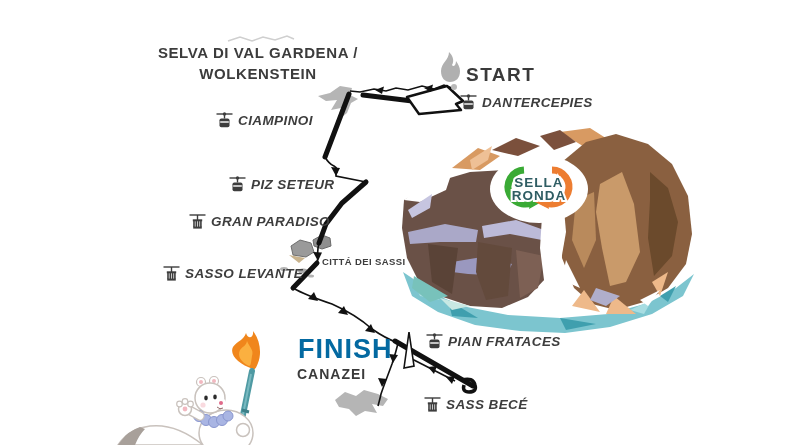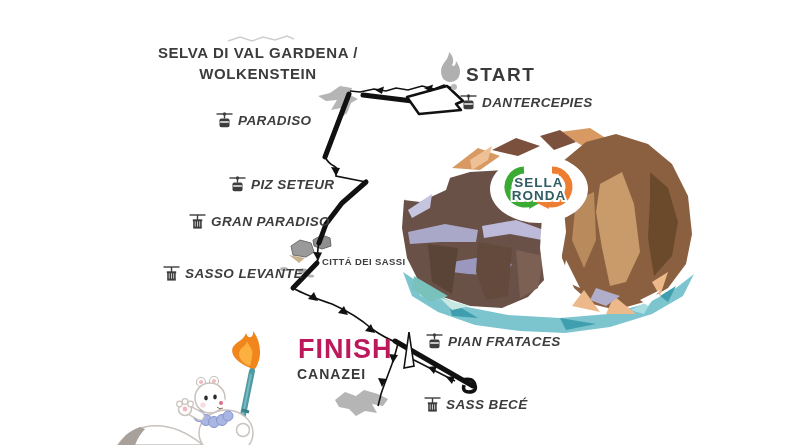--- a/index.html
+++ b/index.html
@@ -5,21 +5,21 @@
   html,body{margin:0;padding:0;background:#fff;}
   #canvas{position:relative;width:800px;height:445px;background:#ffffff;overflow:hidden;
           font-family:"Liberation Sans",sans-serif;color:#3d3d3d;}
   .abs{position:absolute;}
   .station{display:flex;align-items:center;gap:5px;font-size:13.5px;font-weight:600;
            letter-spacing:.4px;color:#3d3d3d;white-space:nowrap;font-style:italic;}
   .station svg{flex:0 0 auto;}
   .village-title{width:236px;text-align:center;font-size:15px;font-weight:700;
                  letter-spacing:.6px;line-height:1.4;color:#3c3c3c;}
   .start-label{font-size:19px;font-weight:600;letter-spacing:1.5px;color:#3a3a3a;}
-  .finish-label{font-size:27px;font-weight:700;letter-spacing:1px;color:#be185d;}
+  .finish-label{font-size:27px;font-weight:700;letter-spacing:1px;color:#0369a1;}
   .finish-town{width:86px;text-align:left;font-size:14px;font-weight:700;
                letter-spacing:1px;color:#3a3a3a;}
   .landmark-label{font-size:9.5px;font-weight:600;letter-spacing:.4px;color:#3d3d3d;white-space:nowrap;}
   svg{display:block;}
 </style>
 </head>
 <body>
 
 <div id="canvas">
 
@@ -195,21 +195,21 @@
   <div class="abs landmark-label" style="left:322px;top:256px">CITTÁ DEI SASSI</div>
 
   <div class="abs station" style="left:216px;top:111px">
     <svg width="17" height="18" viewBox="0 0 17 18">
       <line x1="0.5" y1="3" x2="16.5" y2="3" stroke="#3d3d3d" stroke-width="1.4"></line>
       <circle cx="8.5" cy="3" r="1.7" fill="#3d3d3d"></circle>
       <line x1="8.5" y1="4" x2="8.5" y2="7.5" stroke="#3d3d3d" stroke-width="1.4"></line>
       <rect x="3.5" y="7.5" width="10" height="8.8" rx="1.8" fill="#3d3d3d"></rect>
       <line x1="4.2" y1="11" x2="12.8" y2="11" stroke="#ffffff" stroke-width="1.4"></line>
     </svg>
-    <span>PARADISO</span>
+    <span>CIAMPINOI</span>
   </div>
 
   <div class="abs station" style="left:460px;top:93px">
     <svg width="17" height="18" viewBox="0 0 17 18">
       <line x1="0.5" y1="3" x2="16.5" y2="3" stroke="#3d3d3d" stroke-width="1.4"></line>
       <circle cx="8.5" cy="3" r="1.7" fill="#3d3d3d"></circle>
       <line x1="8.5" y1="4" x2="8.5" y2="7.5" stroke="#3d3d3d" stroke-width="1.4"></line>
       <rect x="3.5" y="7.5" width="10" height="8.8" rx="1.8" fill="#3d3d3d"></rect>
       <line x1="4.2" y1="11" x2="12.8" y2="11" stroke="#ffffff" stroke-width="1.4"></line>
     </svg>

